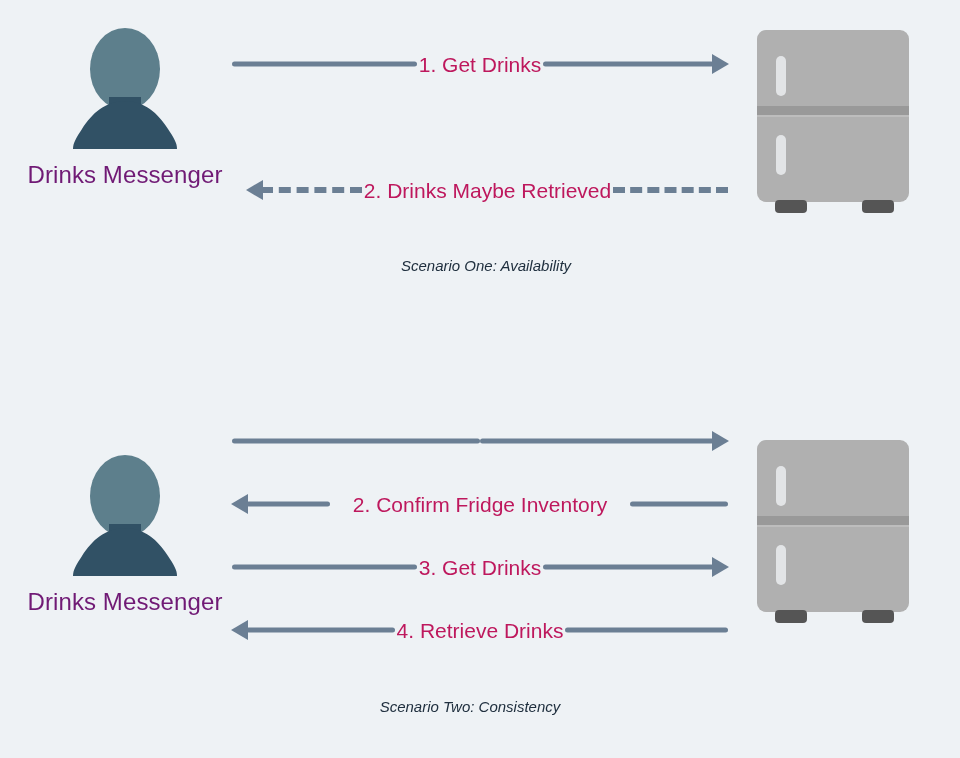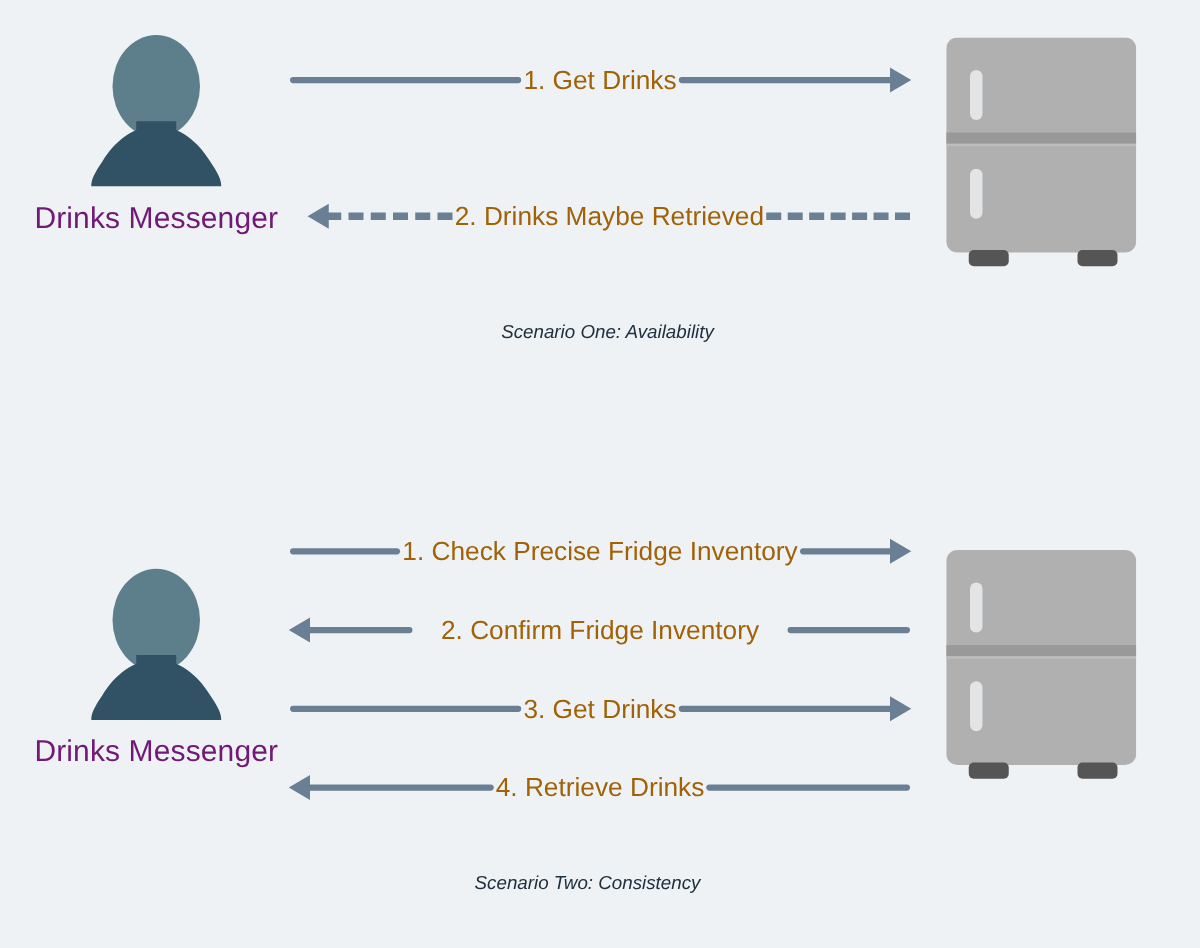--- a/index.html
+++ b/index.html
@@ -96,21 +96,21 @@
     border-top: 10px solid transparent;
     border-bottom: 10px solid transparent;
     border-right: 17px solid #6b7f94;
   }
   .arrow-seg.has-head-right .bar { right: 14px; }
   .arrow-seg.has-head-left  .bar { left: 14px; }
 
   .arrow-label {
     flex: 0 0 auto;
     font-size: 21px;
-    color: #a16207;
+    color: #be185d;
     white-space: nowrap;
     padding: 0 2px;
     line-height: 1;
   }
 
   
   .caption {
     position: absolute;
     font-size: 15px;
     font-style: italic;
@@ -149,21 +149,21 @@
     <span class="arrow-seg">
       <span class="bar"></span>
     </span>
     <span class="arrow-label">1. Get Drinks</span>
     <span class="arrow-seg has-head-right">
       <span class="bar"></span>
       <span class="head right"></span>
     </span>
   </div>
 
-  <div class="arrow-row" style="left:247px; top:156px; width:481px;">
+  <div class="arrow-row" style="left:247px; top:173px; width:481px;">
     <span class="arrow-seg dashed has-head-left">
       <span class="bar"></span>
       <span class="head left"></span>
     </span>
     <span class="arrow-label">2. Drinks Maybe Retrieved</span>
     <span class="arrow-seg dashed">
       <span class="bar"></span>
     </span>
   </div>
 
@@ -187,21 +187,20 @@
       <rect x="19" y="105" width="10" height="40" rx="5" ry="5" fill="#e2e4e6"></rect>
       <rect x="18" y="170" width="32" height="13" rx="4" ry="4" fill="#555555"></rect>
       <rect x="105" y="170" width="32" height="13" rx="4" ry="4" fill="#555555"></rect>
     </svg>
   </div>
 
   <div class="arrow-row" style="left:232px; top:424px; width:496px;">
     <span class="arrow-seg">
       <span class="bar"></span>
     </span>
-    <span class="arrow-label">1. Check Precise Fridge Inventory</span>
     <span class="arrow-seg has-head-right">
       <span class="bar"></span>
       <span class="head right"></span>
     </span>
   </div>
 
   <div class="arrow-row" style="left:232px; top:487px; width:496px;gap:21px;">
     <span class="arrow-seg has-head-left">
       <span class="bar"></span>
       <span class="head left"></span>

